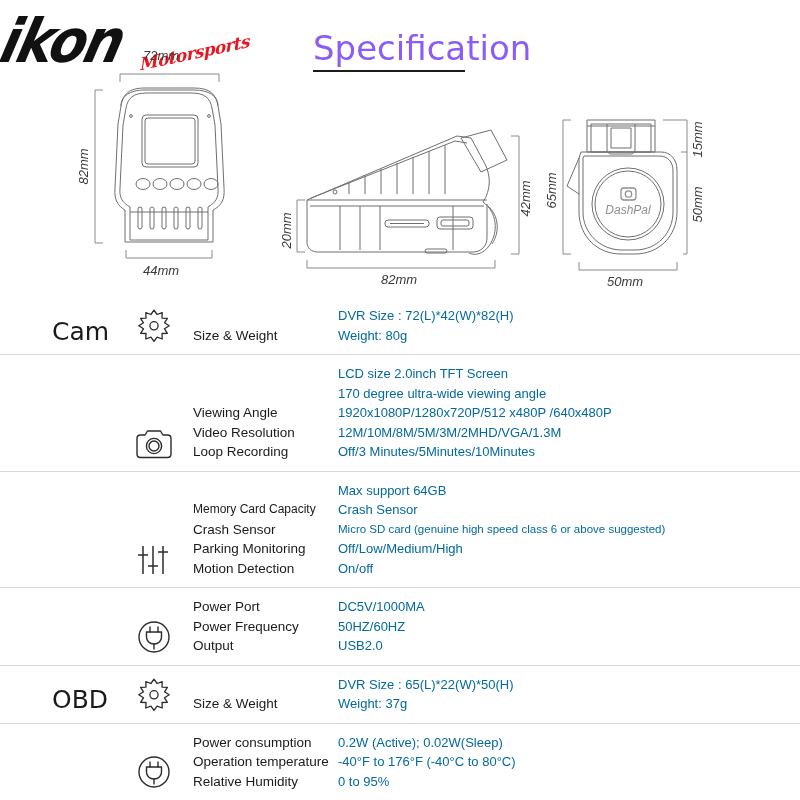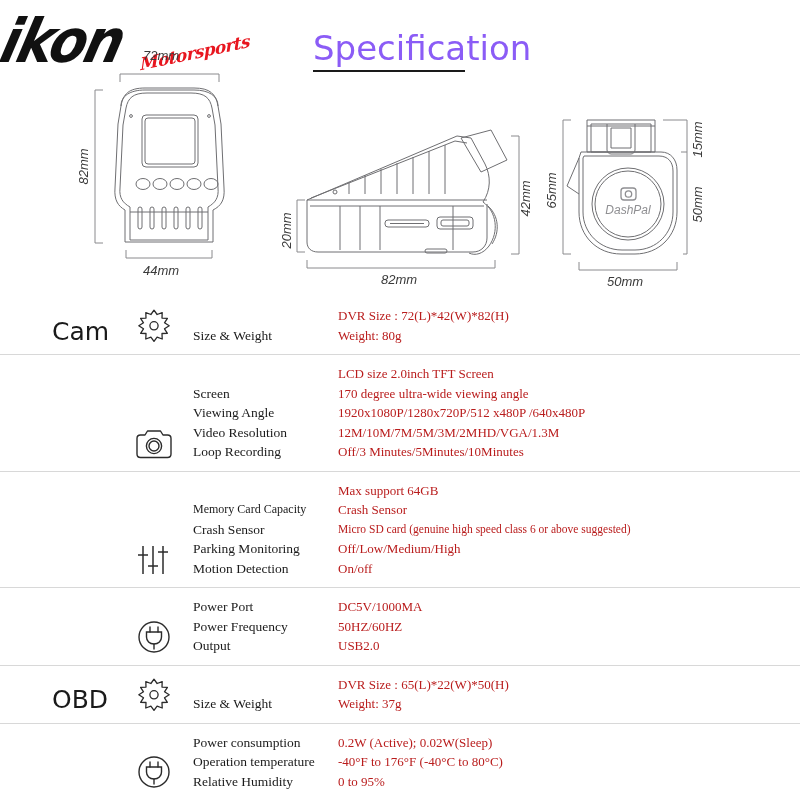--- a/index.html
+++ b/index.html
@@ -124,32 +124,32 @@
   }
   .col-key {
     width: 145px;
     flex: 0 0 145px;
   }
   .col-val {
     flex: 1 1 auto;
     padding-right: 20px;
   }
   .key-line {
-    font-family: Liberation Serif, serif;
+    font-family: Liberation Sans, sans-serif;
     font-size: 13.5px;
     line-height: 19.5px;
     color: #1a1a1a;
     white-space: nowrap;
   }
   .key-line.small { font-size: 12px; }
   .val-line {
-    font-family: Liberation Serif, serif;
+    font-family: Liberation Sans, sans-serif;
     font-size: 13px;
     line-height: 19.5px;
-    color: #b91c1c;
+    color: #0369a1;
     white-space: nowrap;
   }
   .val-line.small { font-size: 11.5px; }
   svg { display: block; }
 </style>
 </head>
 <body>
 
 <div id="logo-block">
   <div id="brand-ikon">ikon</div>
@@ -338,30 +338,29 @@
     <div class="col-icon">
       <svg width="40" height="34" viewBox="0 0 40 34">
         <path d="M3 10.5 C3 8.5 4.5 7 6.5 7 L11 7 L13.5 3 L26.5 3 L29 7 L33.5 7
                  C35.5 7 37 8.5 37 10.5 L37 26 C37 28 35.5 29.5 33.5 29.5
                  L6.5 29.5 C4.5 29.5 3 28 3 26 Z" fill="none" stroke="#2b2b2b" stroke-width="1.4" stroke-linejoin="round"></path>
         <circle cx="20" cy="18" r="7.6" fill="none" stroke="#2b2b2b" stroke-width="1.4"></circle>
         <circle cx="20" cy="18" r="5" fill="none" stroke="#2b2b2b" stroke-width="1.4"></circle>
       </svg>
     </div>
     <div class="col-key">
-      <div class="key-line">Screen</div>
       <div class="key-line">Viewing Angle</div>
       <div class="key-line">Video Resolution</div>
       <div class="key-line">Loop Recording</div>
     </div>
     <div class="col-val">
       <div class="val-line">LCD size 2.0inch TFT Screen</div>
       <div class="val-line">170  degree  ultra-wide  viewing angle</div>
       <div class="val-line">1920x1080P/1280x720P/512 x480P /640x480P</div>
-      <div class="val-line">12M/10M/7M/5M/3M/2MHD/VGA/1.3M</div>
+      <div class="val-line">12M/10M/8M/5M/3M/2MHD/VGA/1.3M</div>
       <div class="val-line">Off/3 Minutes/5Minutes/10Minutes</div>
     </div>
   </div>
 
   <div class="spec-row row-pad">
     <div class="col-group"></div>
     <div class="col-icon">
       <svg width="40" height="36" viewBox="0 0 40 36">
         <g stroke="#2b2b2b" stroke-width="1.5" fill="none">
           <line x1="9" y1="4" x2="9" y2="32"></line>

